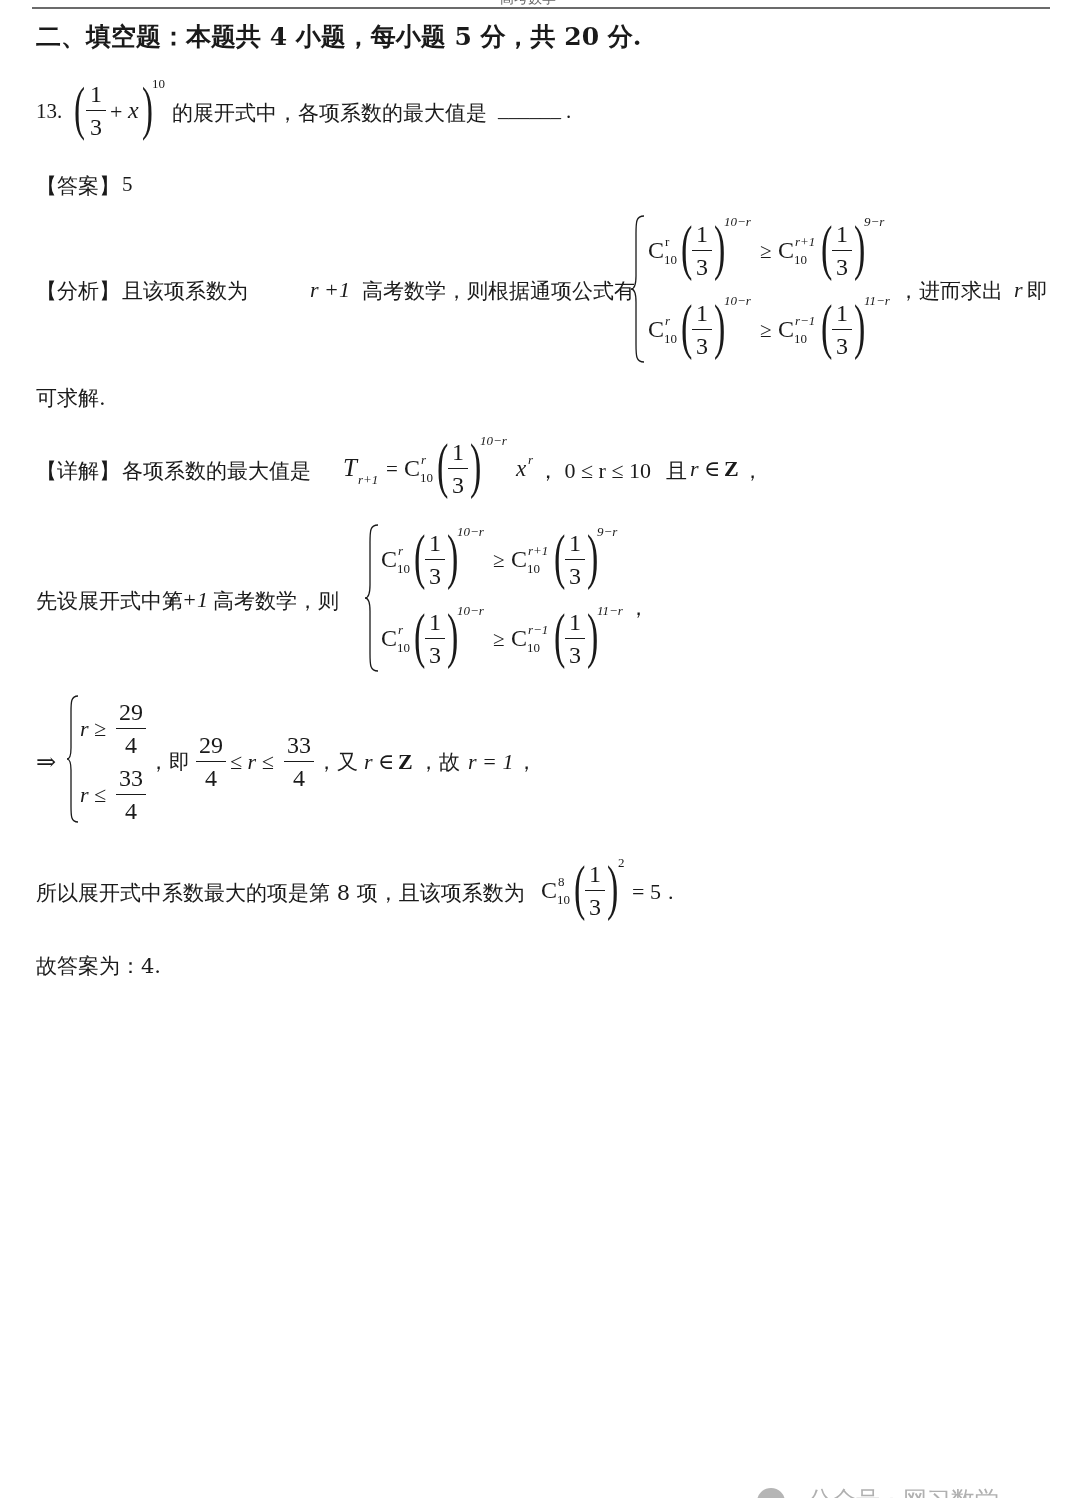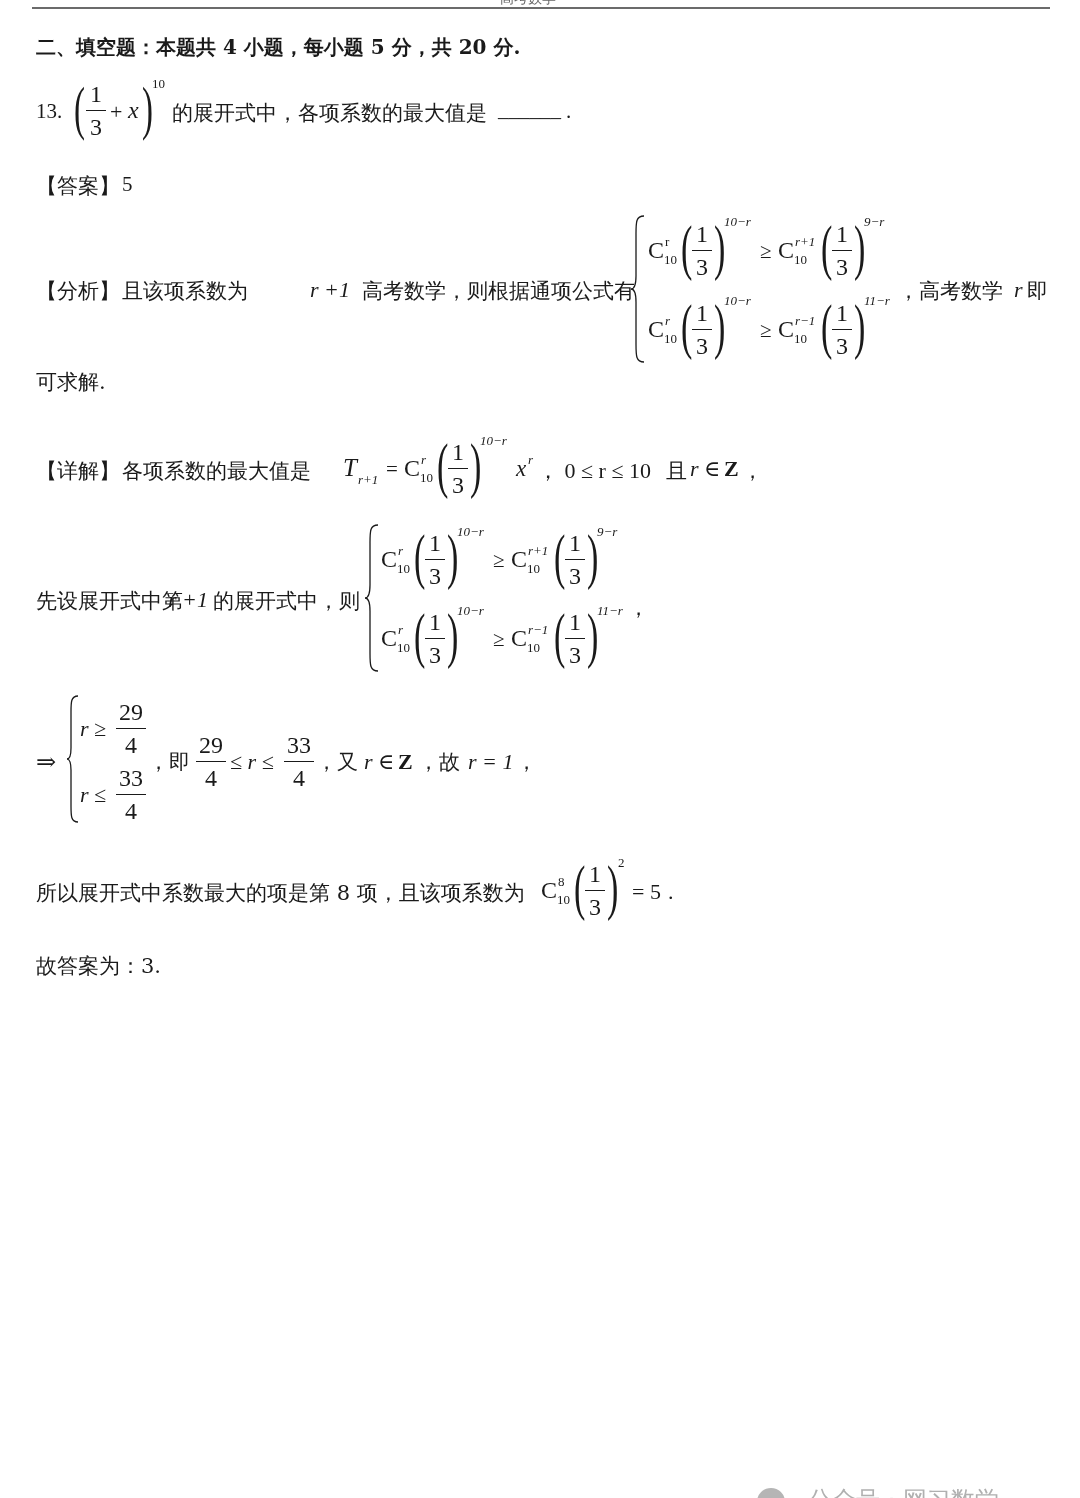--- a/index.html
+++ b/index.html
@@ -24,21 +24,21 @@
   .brace { position: absolute; }
   .watermark { position: absolute; color: #b0b0b0; font-family: "DejaVu Sans", sans-serif; font-size: 24px; }
   .wm-circle { position: absolute; width: 28px; height: 28px; border-radius: 50%; background: #b5b5b5; }
 </style>
 </head>
 <body>
 
 <div class="hdrtxt">高考数学</div>
 <div class="hr"></div>
 
-<div class="abs cjk b" style="left:36px; top:34px; font-size:20px;">二、填空题：本题共 4 小题，每小题 5 分，共 20 分.</div>
+<div class="abs cjk b" style="left:36px; top:20px; font-size:25px;">二、填空题：本题共 4 小题，每小题 5 分，共 20 分.</div>
 
 <div>
   <div class="abs m" style="left:36px; top:99px; font-size:21px;">13.</div>
   <div class="paren" style="left:74px; top:74px; font-size:60px; transform: scaleX(0.55);">(</div>
   <div class="frac" style="left:86px; top:80px; width:20px;">
     <span class="num">1</span>
     <span class="bar"></span>
     <span class="den">3</span>
   </div>
   <div class="abs m" style="left:110px; top:99px; font-size:22px;">+</div>
@@ -110,24 +110,24 @@
     <div class="paren" style="left:821px; top:291px; font-size:62px; transform: scaleX(0.55);">(</div>
     <div class="frac" style="left:832px; top:299px; width:20px;">
       <span class="num">1</span>
         <span class="bar"></span>
         <span class="den">3</span>
     </div>
     <div class="paren" style="left:854px; top:291px; font-size:62px; transform: scaleX(0.55);">)</div>
     <div class="sup it" style="left:864px; top:293px;">11−r</div>
   </div>
 
-  <div class="abs cjk" style="left:898px; top:277px;">，高考数学</div>
+  <div class="abs cjk" style="left:898px; top:277px;">，进而求出</div>
   <div class="abs m it" style="left:1014px; top:277px; font-size:22px;">r</div>
   <div class="abs cjk" style="left:1027px; top:277px;">即</div>
-  <div class="abs cjk" style="left:36px; top:368px;">可求解.</div>
+  <div class="abs cjk" style="left:36px; top:384px;">可求解.</div>
 </div>
 
 <div>
 
   <div class="abs cjk" style="left:36px; top:457px;font-family:Liberation Serif, serif;">【详解】</div>
   <div class="abs cjk" style="left:122px; top:457px;">各项系数的最大值是</div>
   <div class="abs m it" style="left:343px; top:454px; font-size:25px;">T</div>
   <div class="sub it" style="left:358px; top:472px;">r+1</div>
   <div class="abs m" style="left:386px; top:457px; font-size:21px;">=</div>
   <div class="C" style="left:404px; top:455px;">C</div>
@@ -144,21 +144,21 @@
   <div class="abs m it" style="left:516px; top:456px; font-size:23px;">x</div>
   <div class="sup it" style="left:528px; top:452px;">r</div>
   <div class="abs m" style="left:537px; top:456px; font-size:22px;">，  0 ≤ r ≤ 10</div>
   <div class="abs cjk" style="left:666px; top:457px;">且</div>
   <div class="abs m it" style="left:690px; top:456px; font-size:22px;">r ∈ </div>
   <div class="abs m b" style="left:724px; top:456px; font-size:22px;">Z</div>
   <div class="abs cjk" style="left:742px; top:457px;">，</div>
 
   <div class="abs cjk" style="left:36px; top:587px;">先设展开式中第</div>
   <div class="abs m it" style="left:168px; top:587px; font-size:22px;">r +1</div>
-  <div class="abs cjk" style="left:213px; top:587px;">的展开式中，则</div>
+  <div class="abs cjk" style="left:213px; top:587px;">高考数学，则</div>
   <svg class="brace" style="left:364px; top:523px;" width="16" height="150">
     <path d="M14 2 C6 2 6 8 6 20 L6 62 C6 72 4 75 1 75 C4 75 6 78 6 88 L6 130 C6 142 6 148 14 148" fill="none" stroke="#1a1a1a" stroke-width="1.3"></path>
   </svg>
   <div>
     <div class="C" style="left:381px; top:546px;">C</div>
     <div class="sup it" style="left:398px; top:543px;">r</div>
     <div class="sub" style="left:397px; top:561px;">10</div>
     <div class="paren" style="left:414px; top:521px; font-size:62px; transform: scaleX(0.55);">(</div>
     <div class="frac" style="left:425px; top:529px; width:20px;">
       <span class="num">1</span>
@@ -250,19 +250,19 @@
   <div class="frac" style="left:585px; top:860px; width:20px;">
     <span class="num">1</span>
       <span class="bar"></span>
       <span class="den">3</span>
   </div>
   <div class="paren" style="left:607px; top:852px; font-size:62px; transform: scaleX(0.55);">)</div>
   <div class="sup" style="left:618px; top:855px;">2</div>
   <div class="abs m" style="left:632px; top:879px; font-size:22px;">= 5</div>
   <div class="abs m" style="left:668px; top:879px; font-size:22px;">.</div>
 
-  <div class="abs cjk" style="left:36px; top:952px;">故答案为：3.</div>
+  <div class="abs cjk" style="left:36px; top:952px;">故答案为：4.</div>
 </div>
 
 <div>
   <div class="wm-circle" style="left:757px; top:1488px;"></div>
   <div class="watermark" style="left:808px; top:1484px;">公众号 · 网习数学</div>
 </div>
 
 </body></html>

